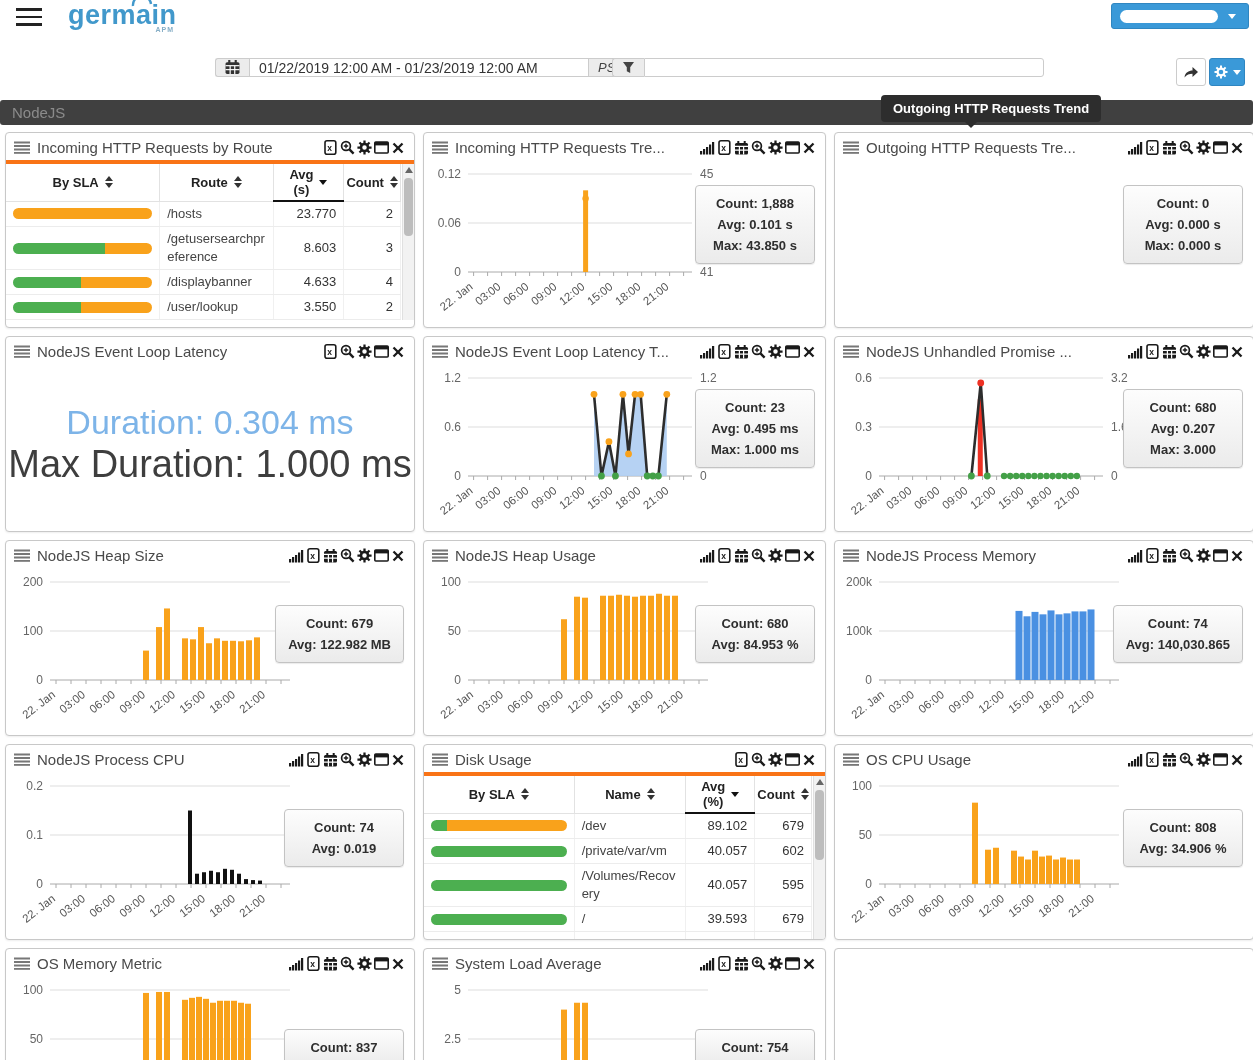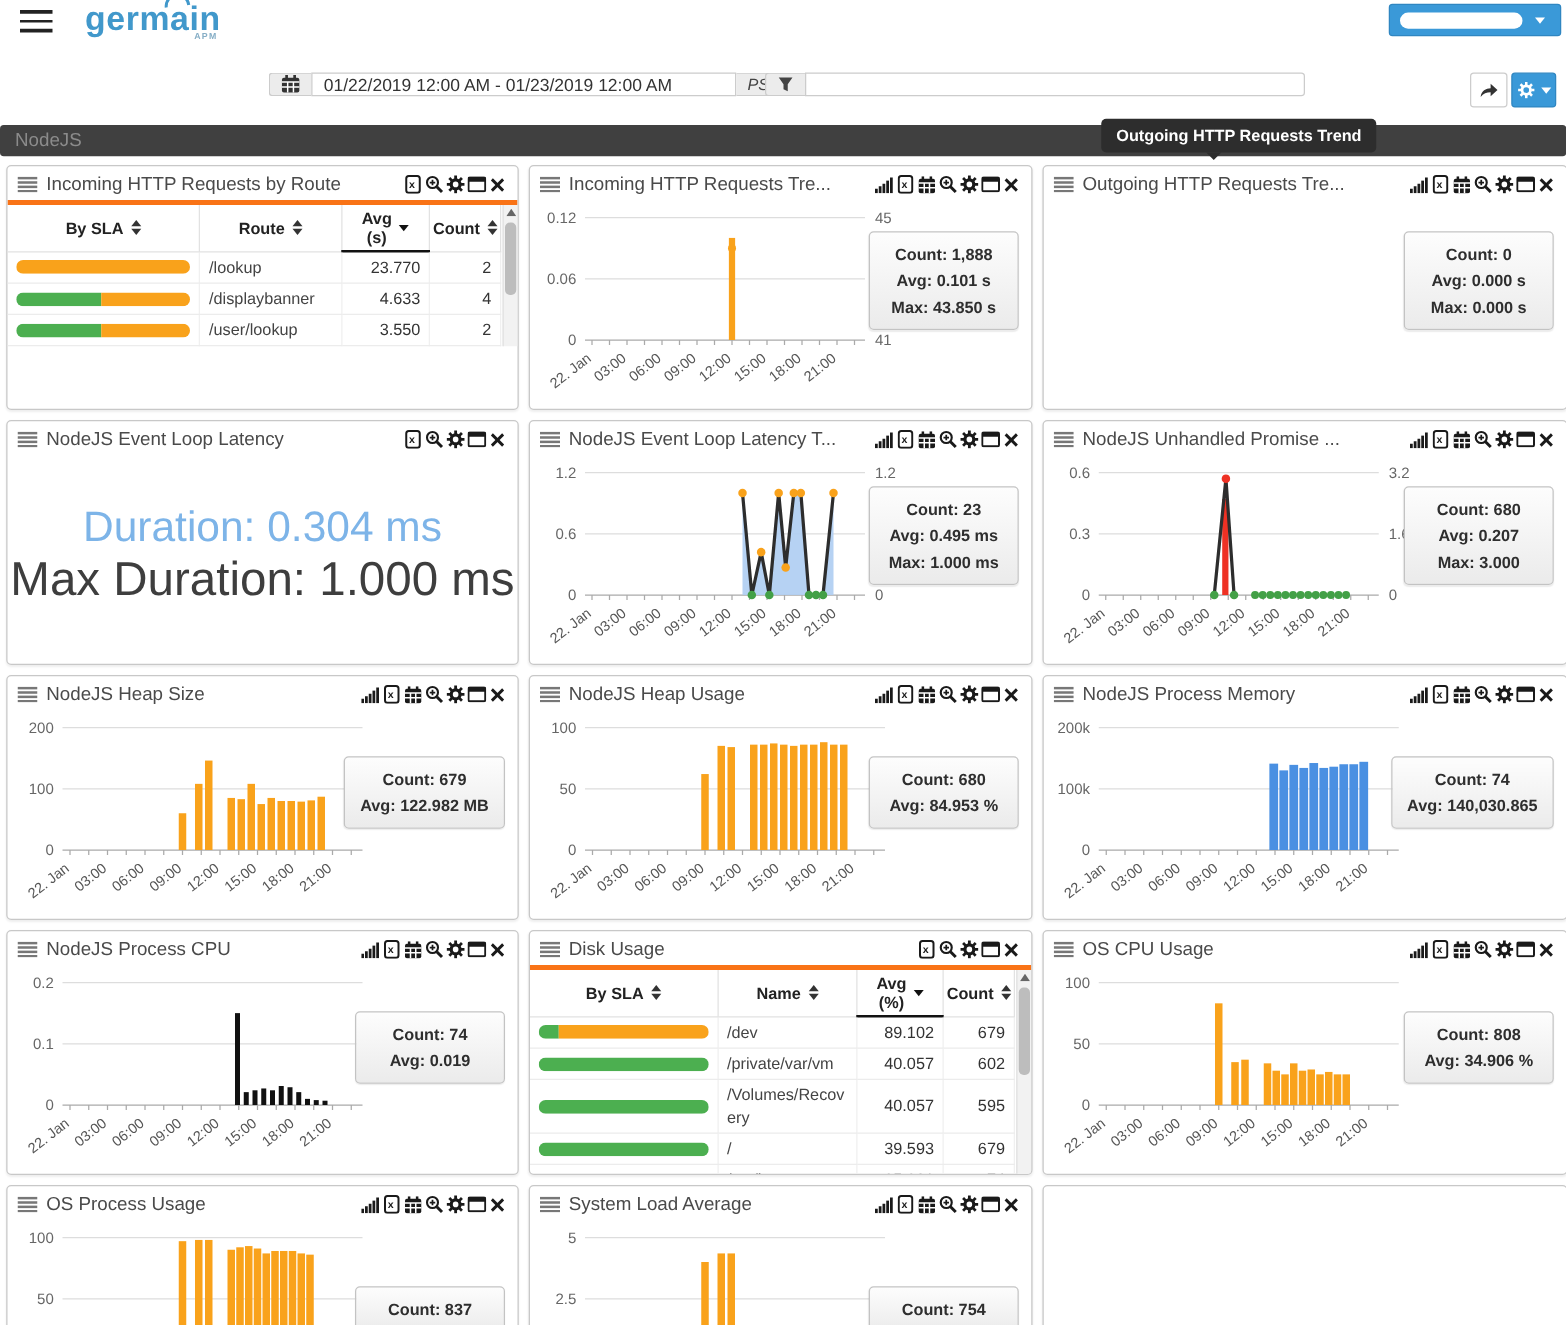--- a/index.html
+++ b/index.html
@@ -268,23 +268,34 @@
               </th>
             </tr>
           </thead>
           <tbody>
             <tr>
       <td>
                 <div class="sla">
                   <div class="o"></div>
                 </div>
               </td>
-      <td>/lookup</td>
+      <td>/hosts</td>
       <td class="num">23.770</td>
       <td class="num">2</td>
+            </tr>
+            <tr>
+      <td>
+                <div class="sla">
+                  <div class="g" style="width:66%"></div>
+                  <div class="o"></div>
+                </div>
+              </td>
+      <td>/getusersearchpreference</td>
+      <td class="num">8.603</td>
+      <td class="num">3</td>
             </tr>
             <tr>
       <td>
                 <div class="sla">
                   <div class="g" style="width:49%"></div>
                   <div class="o"></div>
                 </div>
               </td>
       <td>/displaybanner</td>
       <td class="num">4.633</td>
@@ -1662,21 +1673,21 @@
     <span>
           <svg width="16" height="13" viewBox="0 0 16 13">
             <g fill="#777">
     <rect x="0" y="0.5" width="16" height="2"></rect>
               <rect x="0" y="4" width="16" height="2"></rect>
     <rect x="0" y="7.5" width="16" height="2"></rect>
               <rect x="0" y="11" width="16" height="1.8"></rect>
             </g>
           </svg>
         </span>
-    <span class="panel-title">OS Process Usage</span>
+    <span class="panel-title">OS Memory Metric</span>
     <span class="panel-icons">
           <span>
             <svg width="15" height="14" viewBox="0 0 15 14">
               <g fill="#1a1a1a">
     <rect x="0" y="10" width="2.2" height="3.5"></rect>
                 <rect x="3" y="8" width="2.2" height="5.5"></rect>
     <rect x="6" y="6" width="2.2" height="7.5"></rect>
                 <rect x="9" y="3.5" width="2.2" height="10"></rect>
     <rect x="12" y="1" width="2.2" height="12.5"></rect>
               </g>

